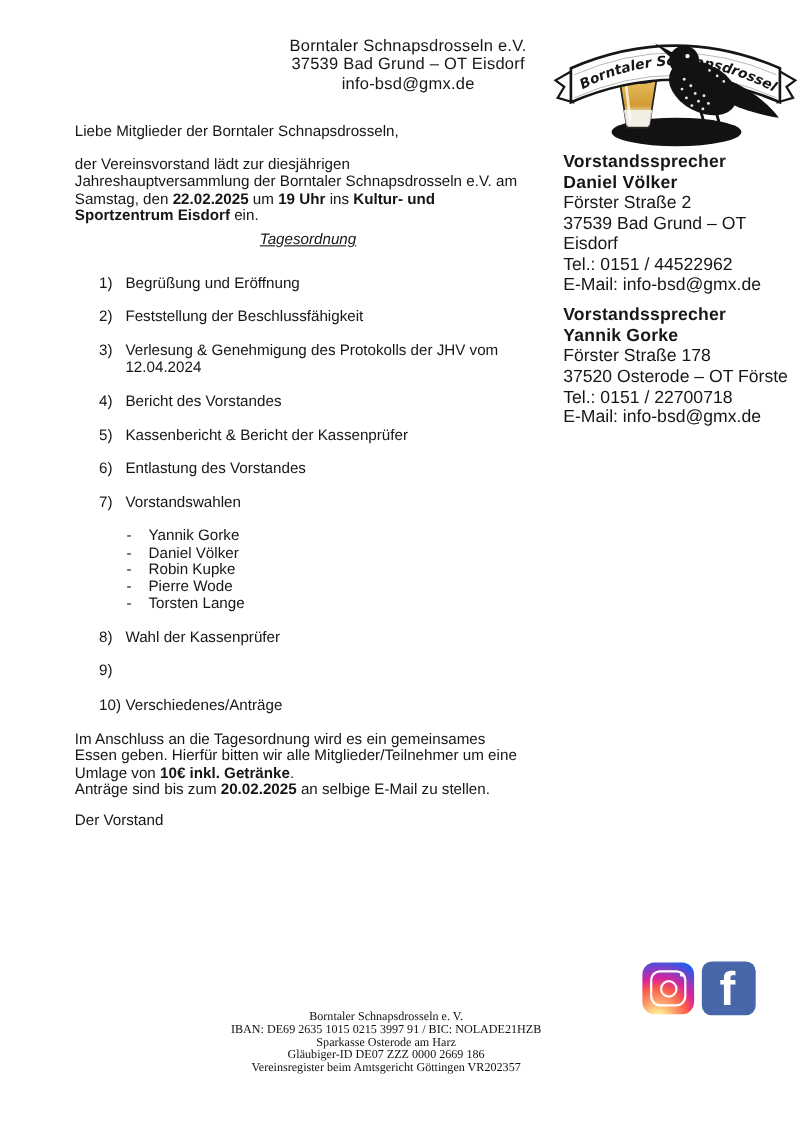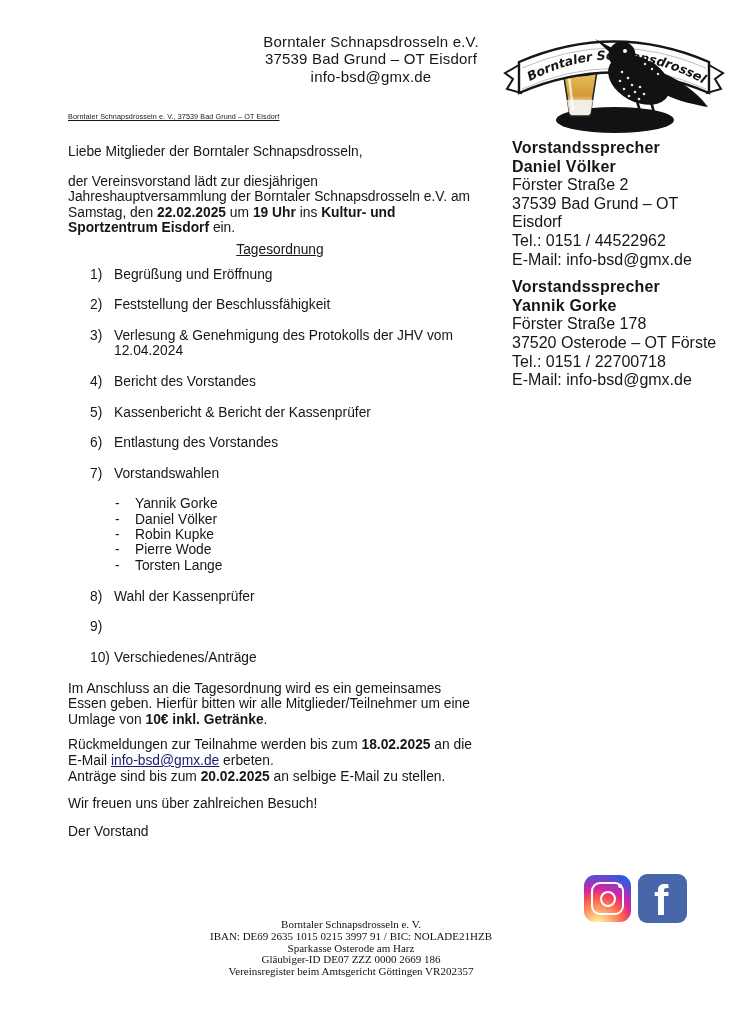--- a/index.html
+++ b/index.html
@@ -18,21 +18,21 @@
   
   .logo { position:absolute; left:502px; top:12px; width:224px; height:128px; }
 
   
   .main { position:absolute; left:68px; top:112px; width:424px; font-size:13.8px; line-height:15.6px; }
   .sender { font-size:7.2px; line-height:9px; text-decoration:underline; margin-bottom:23px; letter-spacing:0.1px; }
   .title { font-size:15px; line-height:17px; font-weight:bold; margin-bottom:21px; }
   .salutation { margin-bottom:14px; }
   .pre { white-space:pre-line; }
   .bold { font-weight:bold; }
-  .agenda-head { text-align:center; margin:6px 0 9px; }
+  .agenda-head { text-align:center; margin:6px 0 24px;font-style:italic; }
   .agenda-head span { text-decoration:underline; }
   .agenda-item { display:flex; margin-bottom:15px; padding-left:22px; }
   .agenda-item .num { flex:0 0 24px; }
   .agenda-item .txt { flex:1; }
   .candidates { padding-left:47px; margin:0 0 16px 0; }
   .candidate { display:flex; line-height:15.3px; }
   .candidate .dash { flex:0 0 20px; }
   .p-meal { margin-top:8px; }
   .p-rsvp { margin-top:10px; }
   .p-motions { }
@@ -150,21 +150,20 @@
     <p class="b">Yannik Gorke</p>
     <p>Förster Straße 178</p>
     <p>37520 Osterode – OT Förste</p>
     <p>Tel.: 0151 / 22700718</p>
     <p>E-Mail: info-bsd@gmx.de</p>
   </div>
 </div>
 
 <div class="main">
 
-  <div class="sender">Borntaler Schnapsdrosseln e. V., 37539 Bad Grund – OT Eisdorf</div>
 
 
   <p class="salutation">Liebe Mitglieder der Borntaler Schnapsdrosseln,</p>
 
   <p class="pre"><span>der Vereinsvorstand lädt zur diesjährigen
 Jahreshauptversammlung der Borntaler Schnapsdrosseln e.V. am
 Samstag, den </span><span class="bold">22.02.2025</span><span> um </span><span class="bold">19 Uhr</span><span> ins </span><span class="bold">Kultur- und
 Sportzentrum Eisdorf</span><span> ein.</span></p>
 
   <div class="agenda-head"><span>Tagesordnung</span></div>
@@ -233,26 +232,23 @@
     <div class="agenda-item">
       <span class="num">10)</span>
       <span class="txt pre">Verschiedenes/Anträge</span>
     </div>
   </div>
 
   <p class="pre p-meal"><span>Im Anschluss an die Tagesordnung wird es ein gemeinsames
 Essen geben. Hierfür bitten wir alle Mitglieder/Teilnehmer um eine
 Umlage von </span><span class="bold">10€ inkl. Getränke</span><span>.</span></p>
 
-  <p class="pre p-rsvp"><span>Rückmeldungen zur Teilnahme werden bis zum </span><span class="bold">18.02.2025</span><span> an die
-E-Mail </span><span class="email-link">info-bsd@gmx.de</span><span> erbeten.</span></p>
 
   <p class="pre p-motions"><span>Anträge sind bis zum </span><span class="bold">20.02.2025</span><span> an selbige E-Mail zu stellen.</span></p>
 
-  <p class="p-farewell">Wir freuen uns über zahlreichen Besuch!</p>
 
   <p class="p-signature">Der Vorstand</p>
 </div>
 
 <div class="ig">
   <span class="frame"></span>
   <span class="lens"></span>
   <span class="dot"></span>
 </div>
 <div class="fb">

